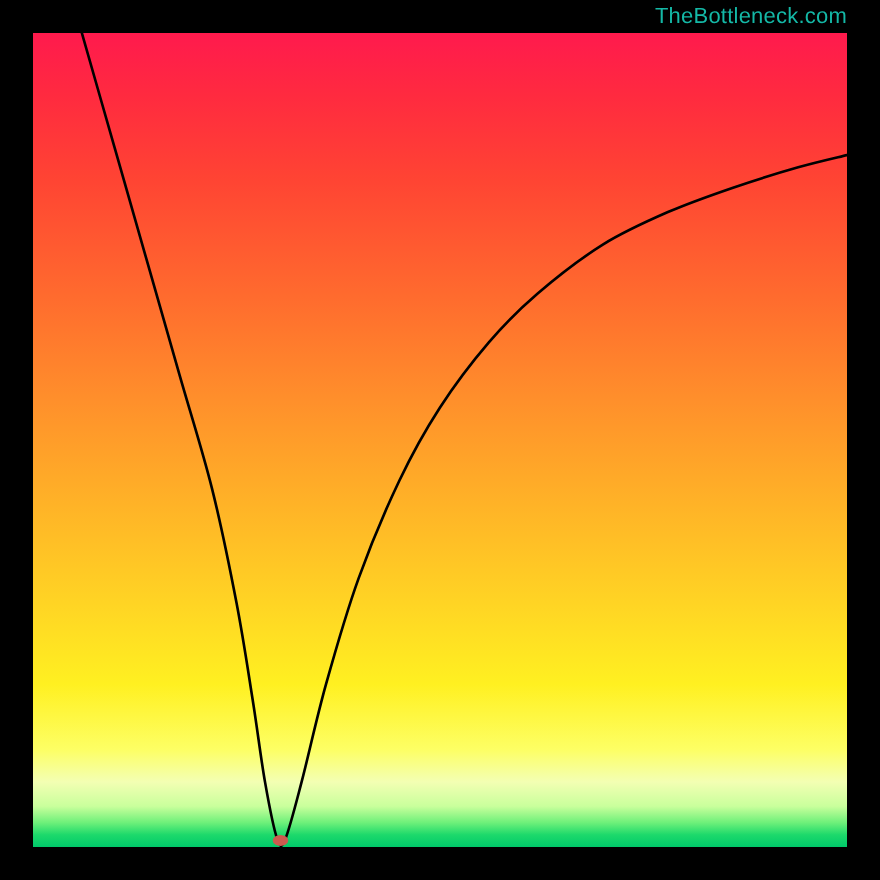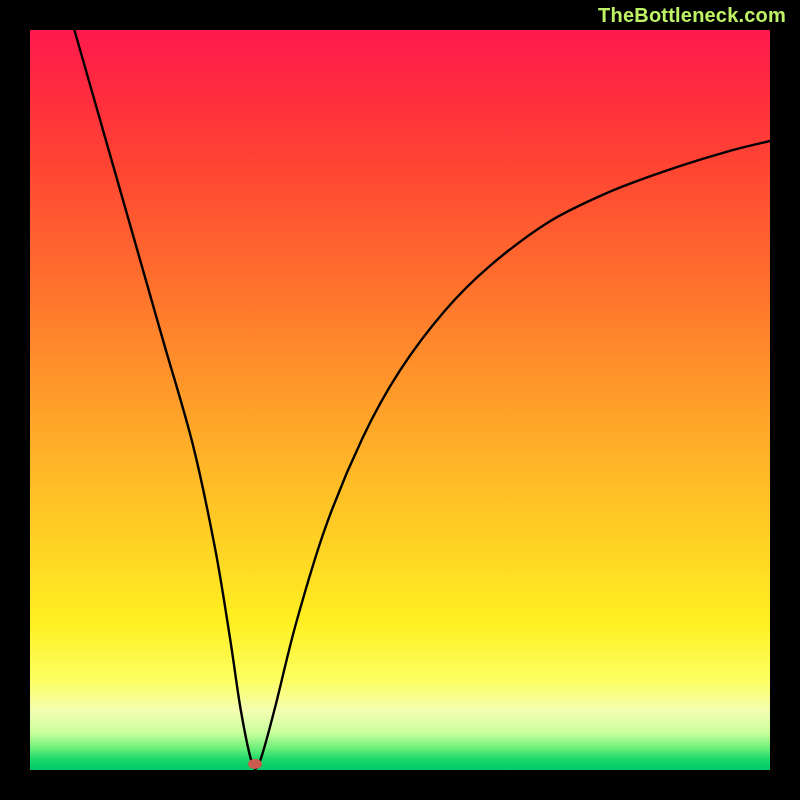--- a/index.html
+++ b/index.html
@@ -38,24 +38,24 @@
       #f3ffb3 92%,
       #c9ff9c 95%,
       #6ef07a 97%,
       #1dd96b 98.5%,
       #00c96a 100%
     );
   }
   .watermark {
     position: absolute;
     top: 4px;
-    right: 14px;
-    color: #bef264;
+    right: 30px;
+    color: #14b8a6;
     font-size: 20px;
-    font-weight: 700;
+    font-weight: 400;
     letter-spacing: 0.2px;
   }
   svg.curve {
     position: absolute;
     left: 0;
     top: 0;
     width: 740px;
     height: 740px;
   }
   .min-dot {

